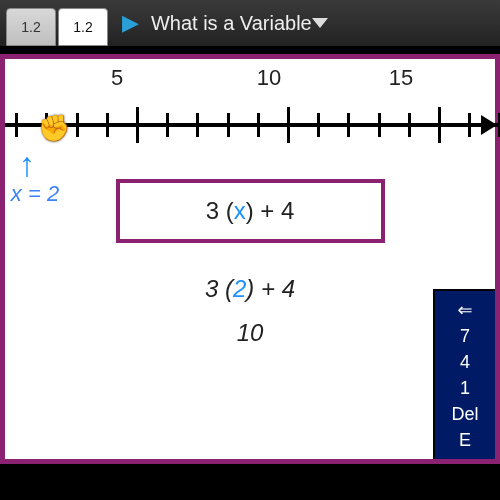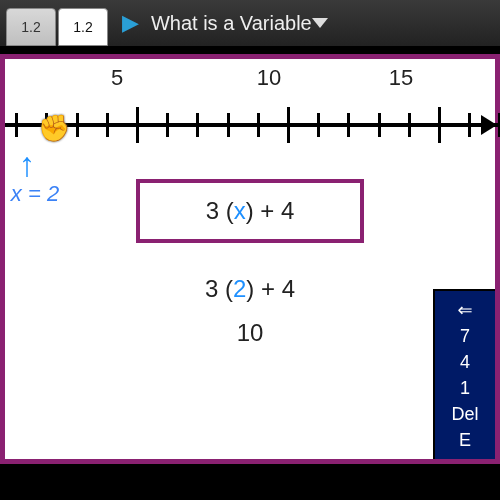--- a/index.html
+++ b/index.html
@@ -101,34 +101,35 @@
   .point-label {
     position: absolute;
     color: #3b82f6;
     font-size: 22px;
     font-style: italic;
     transform: translateX(-50%);
     white-space: nowrap;
   }
   .expr-box {
     border: 4px solid #8a2171;
-    width: 228px;
+    width: 269px;
     margin: 36px auto 0 auto;
     padding: 14px 0;
     text-align: center;
     font-size: 24px;
     color: #222;
   }
   .var-x { color: #1e90ff; }
   .steps {
     text-align: center;
     margin-top: 24px;
     font-size: 24px;
     color: #222;
     line-height: 44px;
+    font-style: italic;
   }
   .menu-panel {
     position: absolute;
     right: 0; bottom: 0;
     width: 62px;
     background: #001a66;
     color: #fff;
     font-size: 18px;
     line-height: 26px;
     padding: 6px 4px;

